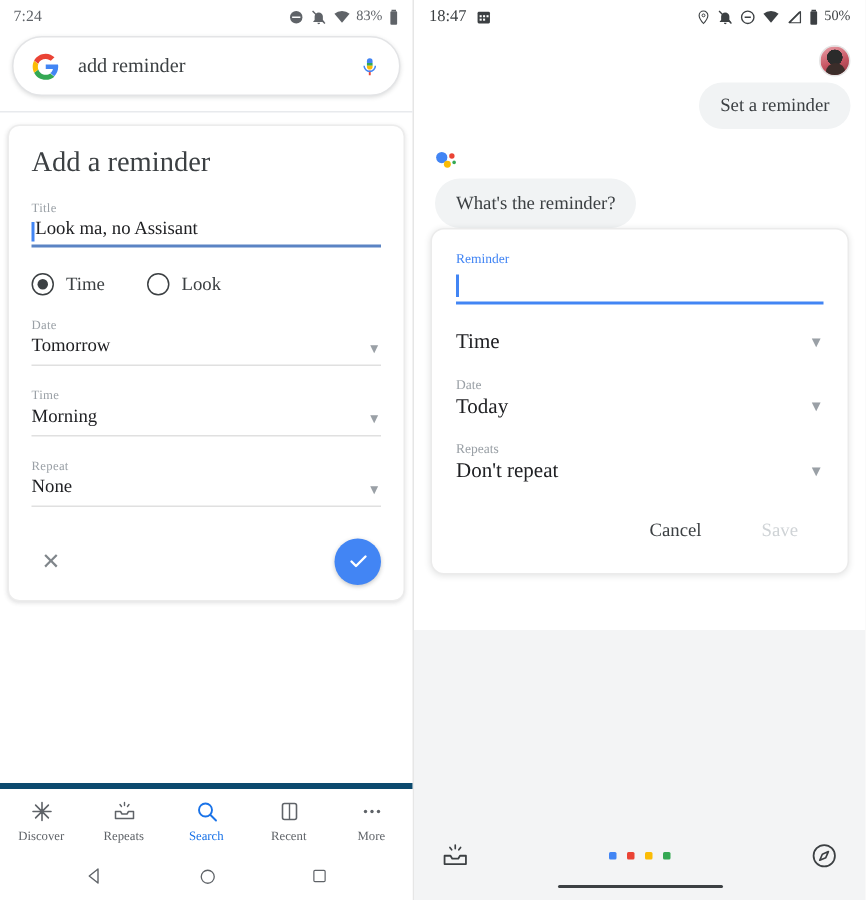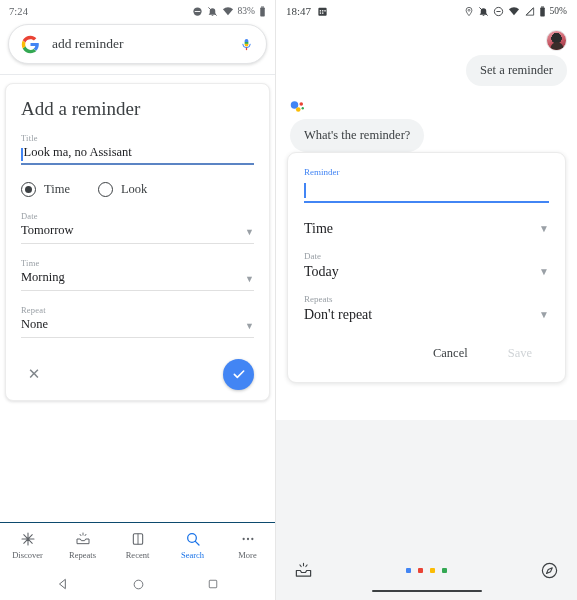--- a/index.html
+++ b/index.html
@@ -72,21 +72,21 @@
   .card-actions { display: flex; align-items: center; margin-top: 14px; padding-top: 4px; }
   .close-x { font-size: 15px; color: #80868b; width: 26px; height: 26px; display:flex; align-items:center; justify-content:center; }
   .fab-check {
     margin-left: auto; width: 31px; height: 31px; border-radius: 50%;
     background: #4285f4; display:flex; align-items:center; justify-content:center;
     box-shadow: 0 1px 3px rgba(60,64,67,.3);
   }
 
   .bottomnav {
     position: absolute; left: 0; bottom: 32px; width: 100%;
-    height: 46px; background: #fff; border-top: 1px solid #0c4a6e;
+    height: 46px; background: #fff; border-top: 4px solid #0c4a6e;
     display: flex; align-items: center;
   }
   .navitem { flex:1; display:flex; flex-direction:column; align-items:center; gap:3px; }
   .navitem .nl { font-size: 8.5px; color: #5f6368; }
   .navitem.active .nl { color: #1a73e8; }
   .navitem.active svg { color: #1a73e8; }
   .navitem svg { color:#5f6368; display:block; }
 
   .androidnav {
     position: absolute; left:0; bottom:0; width:100%; height:32px;
@@ -288,33 +288,33 @@
       </div>
       <div class="navitem">
         <svg width="16" height="16" viewBox="0 0 24 24">
           <path d="M3 12h5l1.5 2.5h5L16 12h5v7H3z" fill="none" stroke="currentColor" stroke-width="1.5" stroke-linejoin="round"></path>
           <g stroke="currentColor" stroke-width="1.4" stroke-linecap="round">
               <path d="M12 3v3M7.5 5l1.5 2M16.5 5L15 7"></path>
             </g>
         </svg>
         <span class="nl">Repeats</span>
       </div>
+      <div class="navitem active">
+        <svg width="16" height="16" viewBox="0 0 24 24">
+          <circle cx="10.5" cy="10.5" r="6.5" fill="none" stroke="currentColor" stroke-width="1.9"></circle>
+          <path d="M15.5 15.5L21 21" stroke="currentColor" stroke-width="1.9" stroke-linecap="round"></path>
+        </svg>
+        <span class="nl">Search</span>
+      </div>
       <div class="navitem">
         <svg width="16" height="16" viewBox="0 0 24 24">
           <rect x="5" y="4" width="14" height="16" rx="2" fill="none" stroke="currentColor" stroke-width="1.6"></rect>
           <path d="M12 4v16" stroke="currentColor" stroke-width="1.4"></path>
         </svg>
         <span class="nl">Recent</span>
-      </div>
-      <div class="navitem active">
-        <svg width="16" height="16" viewBox="0 0 24 24">
-          <circle cx="10.5" cy="10.5" r="6.5" fill="none" stroke="currentColor" stroke-width="1.9"></circle>
-          <path d="M15.5 15.5L21 21" stroke="currentColor" stroke-width="1.9" stroke-linecap="round"></path>
-        </svg>
-        <span class="nl">Search</span>
       </div>
       <div class="navitem">
         <svg width="16" height="16" viewBox="0 0 24 24">
           <g fill="currentColor">
               <circle cx="5.5" cy="12" r="1.7"></circle>
               <circle cx="12" cy="12" r="1.7"></circle>
               <circle cx="18.5" cy="12" r="1.7"></circle>
             </g>
         </svg>
         <span class="nl">More</span>

